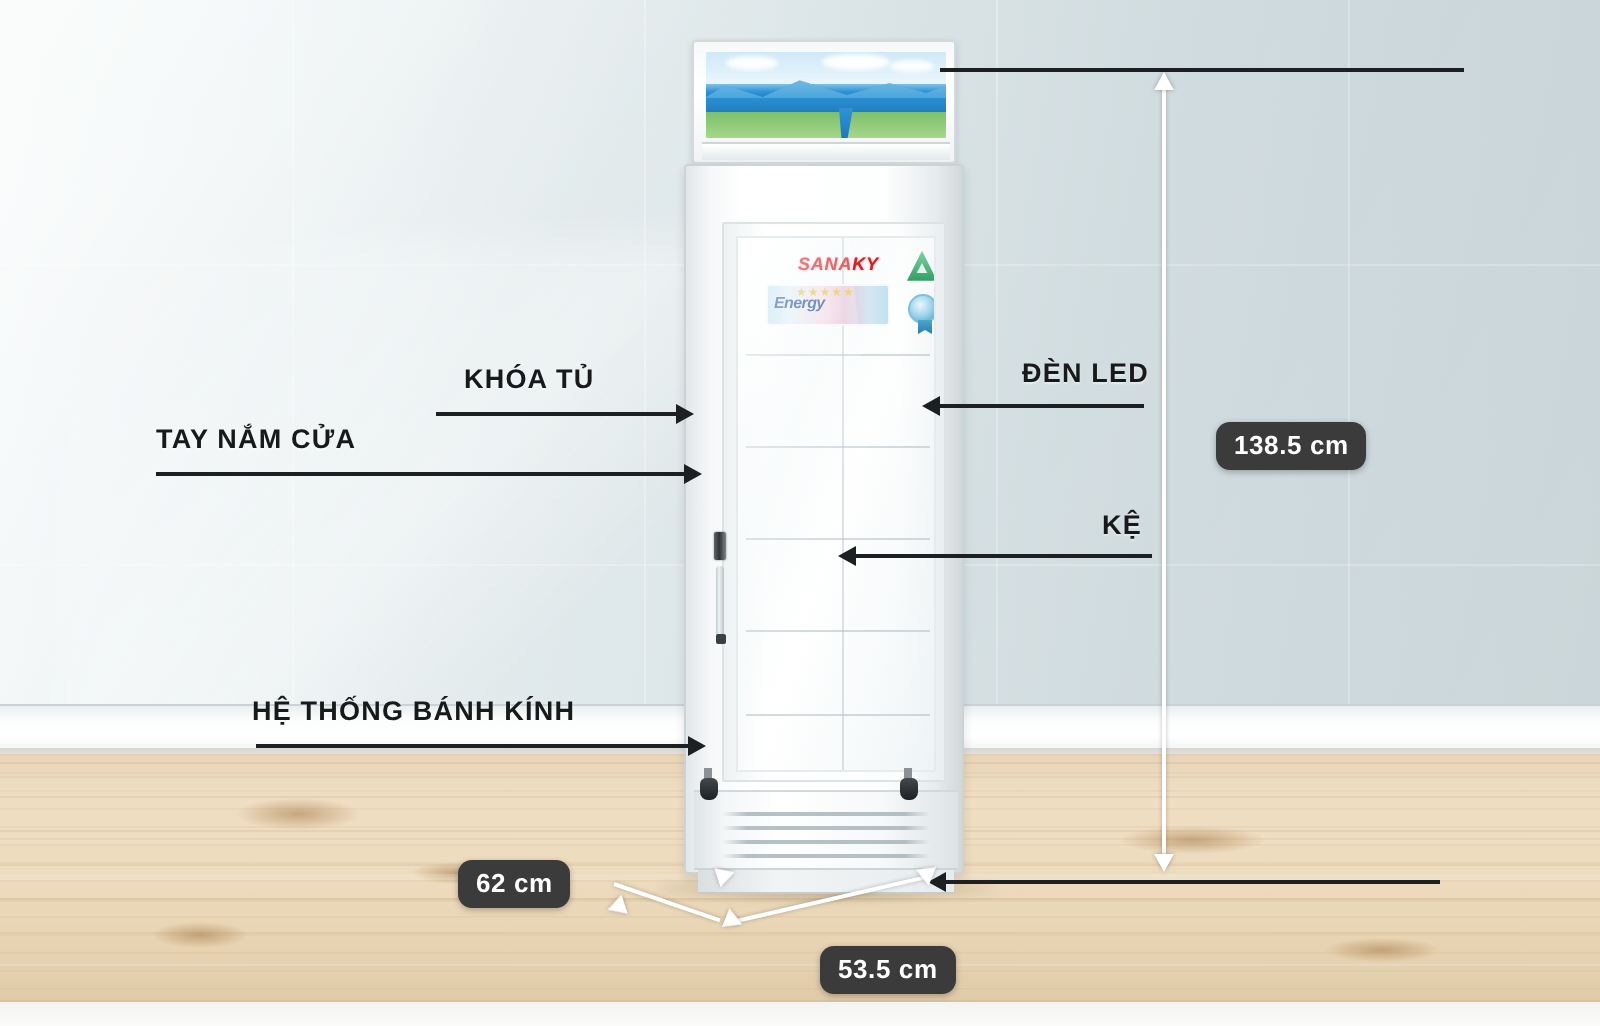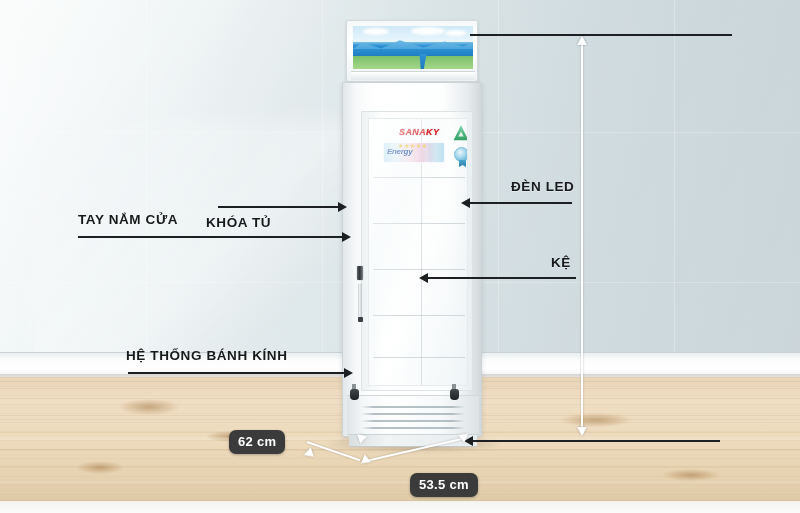--- a/index.html
+++ b/index.html
@@ -404,21 +404,21 @@
     <div class="caster" style="left:18px;">
       <div class="stem"></div>
         <div class="wheel"></div>
     </div>
     <div class="caster" style="left:118px;">
       <div class="stem"></div>
         <div class="wheel"></div>
     </div>
   </div>
 
-  <div class="ann-label" style="left:206px; top:182px;margin-top:33px;">KHÓA TỦ</div>
+  <div class="ann-label" style="left:232px; top:182px;">KHÓA TỦ</div>
   <div class="lead" style="left:218px; top:206px; width:122px;"></div>
   <div class="lead-head head-right" style="left:338px; top:202px;"></div>
 
   <div class="ann-label" style="left:78px; top:212px;">TAY NẮM CỬA</div>
   <div class="lead" style="left:78px; top:236px; width:266px;"></div>
   <div class="lead-head head-right" style="left:342px; top:232px;"></div>
 
   <div class="ann-label" style="left:511px; top:179px;">ĐÈN LED</div>
   <div class="lead" style="left:470px; top:202px; width:102px;"></div>
   <div class="lead-head head-left" style="left:461px; top:198px;"></div>
@@ -431,20 +431,21 @@
   <div class="lead" style="left:128px; top:372px; width:218px;"></div>
   <div class="lead-head head-right" style="left:344px; top:368px;"></div>
 
   <div class="lead" style="left:473px; top:440px; width:247px;"></div>
   <div class="lead-head head-left" style="left:464px; top:436px;"></div>
 
   <div class="lead" style="left:470px; top:34px; width:262px;"></div>
   <div class="wline" style="left:581px; top:44px; width:2px; height:388px;"></div>
   <div class="whead whead-up" style="left:577px; top:36px;"></div>
   <div class="whead whead-down" style="left:577px; top:427px;"></div>
+  <div class="dim-badge" style="left:608px; top:211px;">138.5 cm</div>
 
   <div class="wline" style="left:307px; top:441px; width:56px; height:2px; transform: rotate(19deg); transform-origin: left center;"></div>
   <div class="whead whead-down" style="left:303px; top:449px; transform: rotate(72deg);"></div>
   <div class="whead whead-up" style="left:358px; top:433px; transform: rotate(72deg);"></div>
 
   <div class="wline" style="left:366px; top:460px; width:98px; height:2px; transform: rotate(-13deg); transform-origin: left center;"></div>
   <div class="whead whead-down" style="left:362px; top:456px; transform: rotate(-68deg);"></div>
   <div class="whead whead-up" style="left:457px; top:432px; transform: rotate(-68deg);"></div>
 
   <div class="dim-badge" style="left:229px; top:430px;">62 cm</div>

